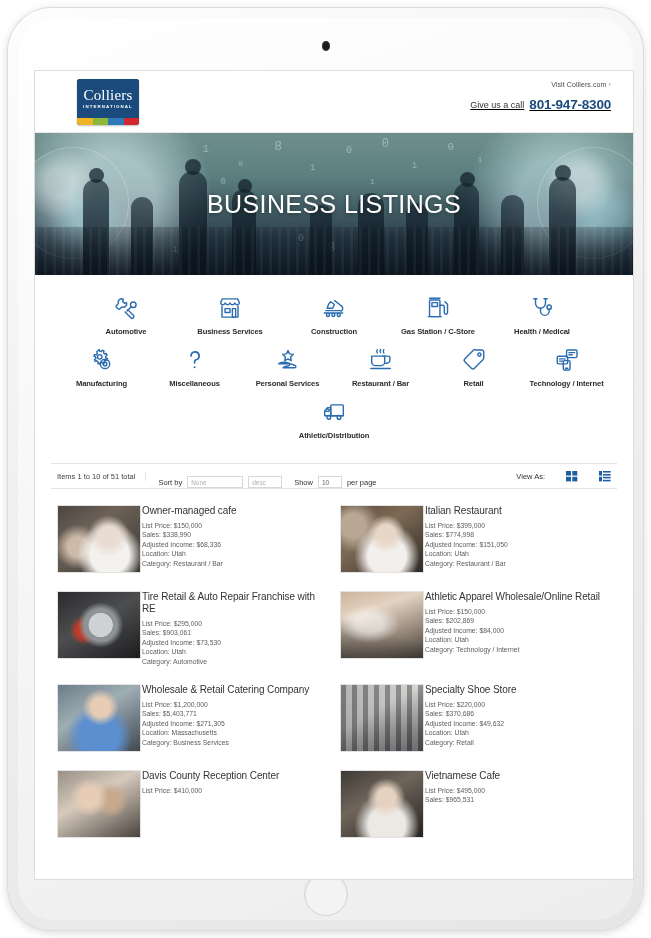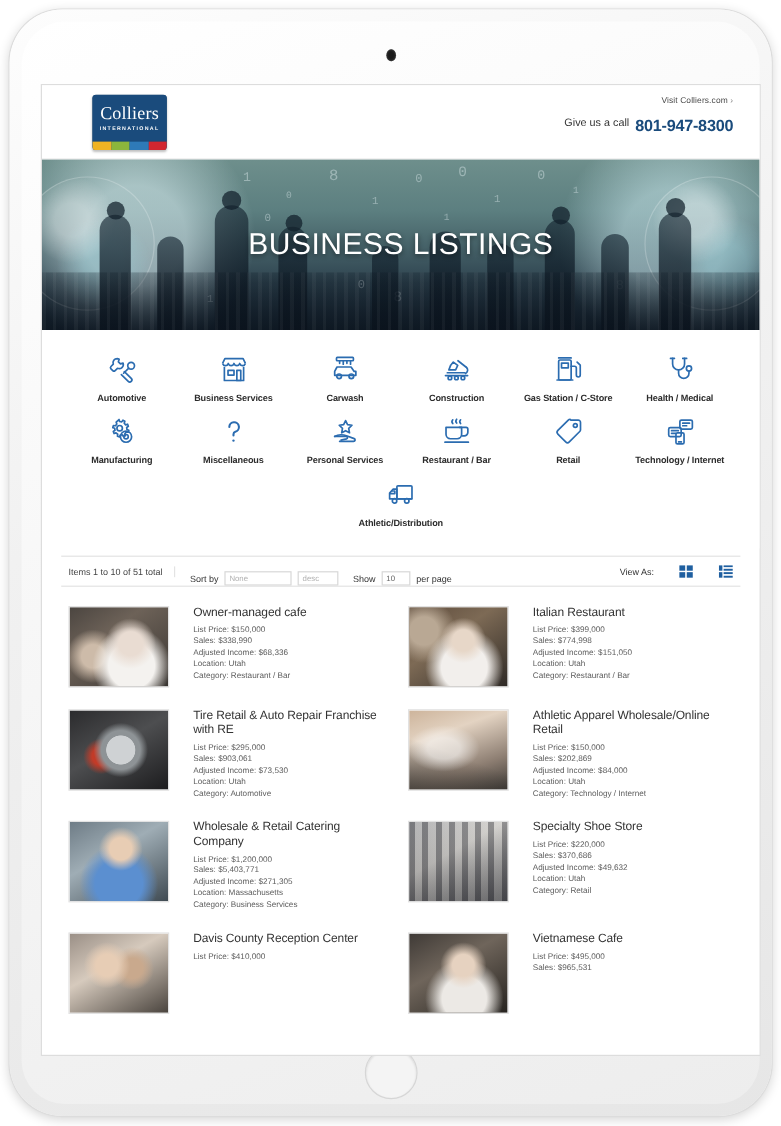--- a/index.html
+++ b/index.html
@@ -83,21 +83,21 @@
 
   .hdr-right {
     position: absolute; right: 22px; top: 10px;
     text-align: right;
   }
   .visit-link {
     font-size: 7px; color: #4a4a4a; letter-spacing: .1px;
     display: block; margin-bottom: 9px;
   }
   .visit-link .chev { color: #8a8a8a; }
-  .callrow { display: flex; align-items: flex-start; justify-content: flex-end; gap: 5px; }
+  .callrow { display: flex; align-items: center; justify-content: flex-end; gap: 5px; text-decoration: underline; }
   .call-label { font-size: 9px; color: #333; }
   .call-number {
     font-size: 13.5px; font-weight: bold; color: #1a4b7c;
     letter-spacing: -.2px;
   }
 
   
   .hero {
     position: relative; height: 142px;
     background:
@@ -194,21 +194,21 @@
   .tb-right { margin-left: auto; display: flex; align-items: center; gap: 21px; }
   .view-btn { width: 12px; height: 11px; display:block; cursor:pointer; }
 
   
   .listings {
     display: flex; flex-wrap: wrap;
     padding: 10px 16px 0;
   }
   .card {
     width: 50%;
-    display: flex; gap: 20px;
+    display: flex; gap: 1px;
     padding: 6px 6px 12px;
   }
   .thumb {
     width: 84px; height: 68px; flex: 0 0 84px;
     border: 1px solid #e2e2e2;
     overflow: hidden;
     position: relative;
   }
   .thumb .ph { position: absolute; inset: 0; }
   .card-body { flex: 1; min-width: 0; }
@@ -318,32 +318,20 @@
               <path d="M3.2 7.3L5 3.6h14l1.8 3.7"></path>
               <path d="M3.2 7.3a2.3 2.3 0 0 0 4.4 0 2.3 2.3 0 0 0 4.4 0 2.3 2.3 0 0 0 4.4 0 2.3 2.3 0 0 0 4.4 0"></path>
               <path d="M4.6 9.8v10.6h14.8V9.8"></path>
               <rect x="7.4" y="12.6" width="4.6" height="3.6"></rect>
               <rect x="14.2" y="12.6" width="3" height="7.8"></rect>
             </svg>
           </div>
           <div class="cat-label">Business Services</div>
         </div>
 
-        <div class="cat">
-          <div class="cat-icon">
-            <svg width="26" height="26" viewBox="0 0 24 24" fill="none" stroke="#2b6cb0" stroke-width="1.3" stroke-linecap="round" stroke-linejoin="round">
-              <rect x="5" y="2.6" width="13" height="2.6" rx=".6"></rect>
-              <path d="M7.4 5.2v2M10.2 5.2v2.6M13 5.2v2M15.8 5.2v2.6"></path>
-              <path d="M3.6 16.4v-3l1.8-3.4h10.8l2.4 3.4h1.3v3z"></path>
-              <circle cx="7" cy="17.2" r="1.8"></circle>
-              <circle cx="16.4" cy="17.2" r="1.8"></circle>
-            </svg>
-          </div>
-          <div class="cat-label">Carwash</div>
-        </div>
 
         <div class="cat">
           <div class="cat-icon">
             <svg width="26" height="26" viewBox="0 0 24 24" fill="none" stroke="#2b6cb0" stroke-width="1.3" stroke-linecap="round" stroke-linejoin="round">
               <path d="M12.6 5.2l6.6 5.2"></path>
               <path d="M19.2 10.4c1.4 1.4 1 3.6-.8 4.6"></path>
               <path d="M5.6 12.2h5.2l1.6-3.4-3.4-2.6-2 2.4z"></path>
               <path d="M3 16.6h17"></path>
               <path d="M4.4 14.4h13.4"></path>
               <circle cx="6.4" cy="18.4" r="1.4"></circle>

